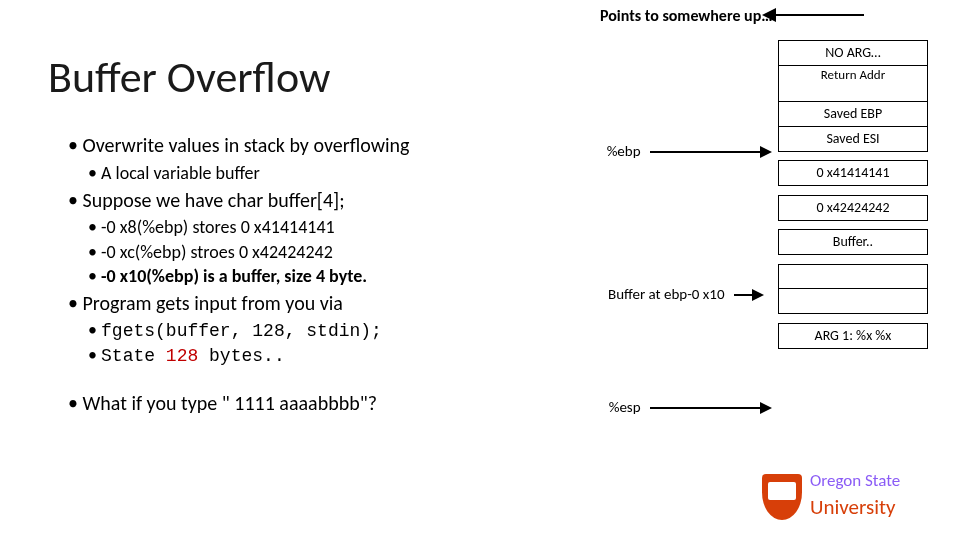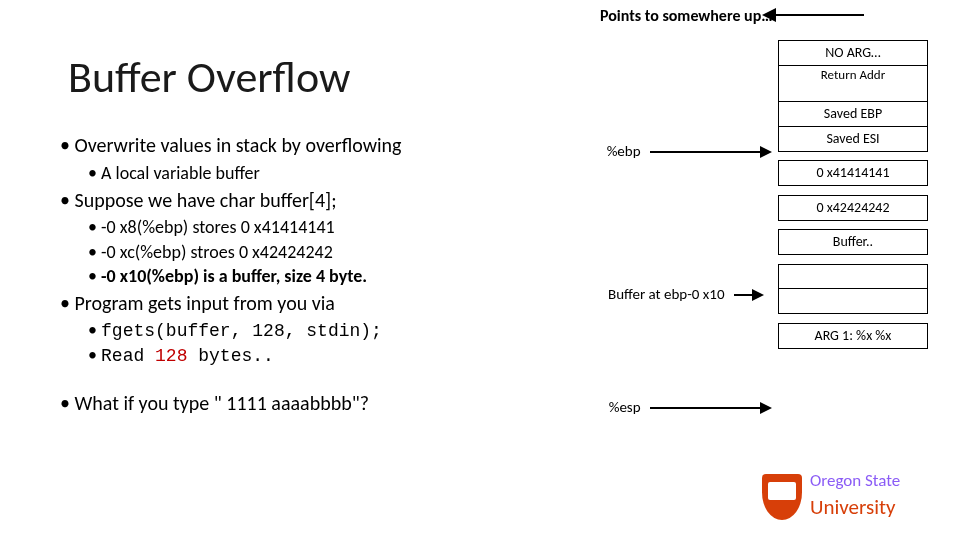--- a/index.html
+++ b/index.html
@@ -35,36 +35,36 @@
     top: -6px;
     width: 0;
     height: 0;
     border-right: 14px solid #000;
     border-top: 7px solid transparent;
     border-bottom: 7px solid transparent;
   }
   h1.title {
     position: absolute;
     top: 50px;
-    left: 68px;
+    left: 48px;
     margin: 0;
     font-weight: 400;
     font-size: 44px;
     color: #1a1a1a;
   }
   .content {
     position: absolute;
     top: 130px;
     left: 60px;
     width: 520px;
     font-size: 20px;
     line-height: 1.35;
   }
   .content .b1 {
-    margin: 2px 0;
+    margin: 2px 8px;
   }
   .content .b2 {
     margin: 2px 0 2px 28px;
     font-size: 18px;
   }
   .content .b2.tight { line-height: 1.25; }
   .mono { font-family: "Courier New", monospace; font-size: 18px; }
   .red { color: #c00000; font-weight: 400; }
   .bold { font-weight: 700; }
 
@@ -169,21 +169,21 @@
 
 <div class="content">
   <div class="b1">• <span>Overwrite values in stack by overflowing</span></div>
   <div class="b2">• <span>A local variable buffer</span></div>
   <div class="b1">• <span>Suppose we have char buffer[4];</span></div>
   <div class="b2 tight">• <span>-0 x8(%ebp) stores 0 x41414141</span></div>
   <div class="b2 tight">• <span>-0 xc(%ebp) stroes 0 x42424242</span></div>
   <div class="b2 tight">• <span class="bold">-0 x10(%ebp) is a buffer, size 4 byte.</span></div>
   <div class="b1">• <span>Program gets input from you via</span></div>
   <div class="b2 tight">• <span class="mono">fgets(buffer, 128, stdin);</span></div>
-  <div class="b2 tight">• <span class="mono"><span>Read </span><span class="red">128</span><span> bytes..</span></span></div>
+  <div class="b2 tight">• <span class="mono"><span>State </span><span class="red">128</span><span> bytes..</span></span></div>
   <div style="height:18px"></div>
   <div class="b1">• <span>What if you type " 1111 aaaabbbb"?</span></div>
 </div>
 
 <div class="stack">
   <div class="cell">NO ARG…</div>
   <div class="cell tall">
     <small>Return Addr</small>
   </div>
   <div class="cell">Saved EBP</div>

